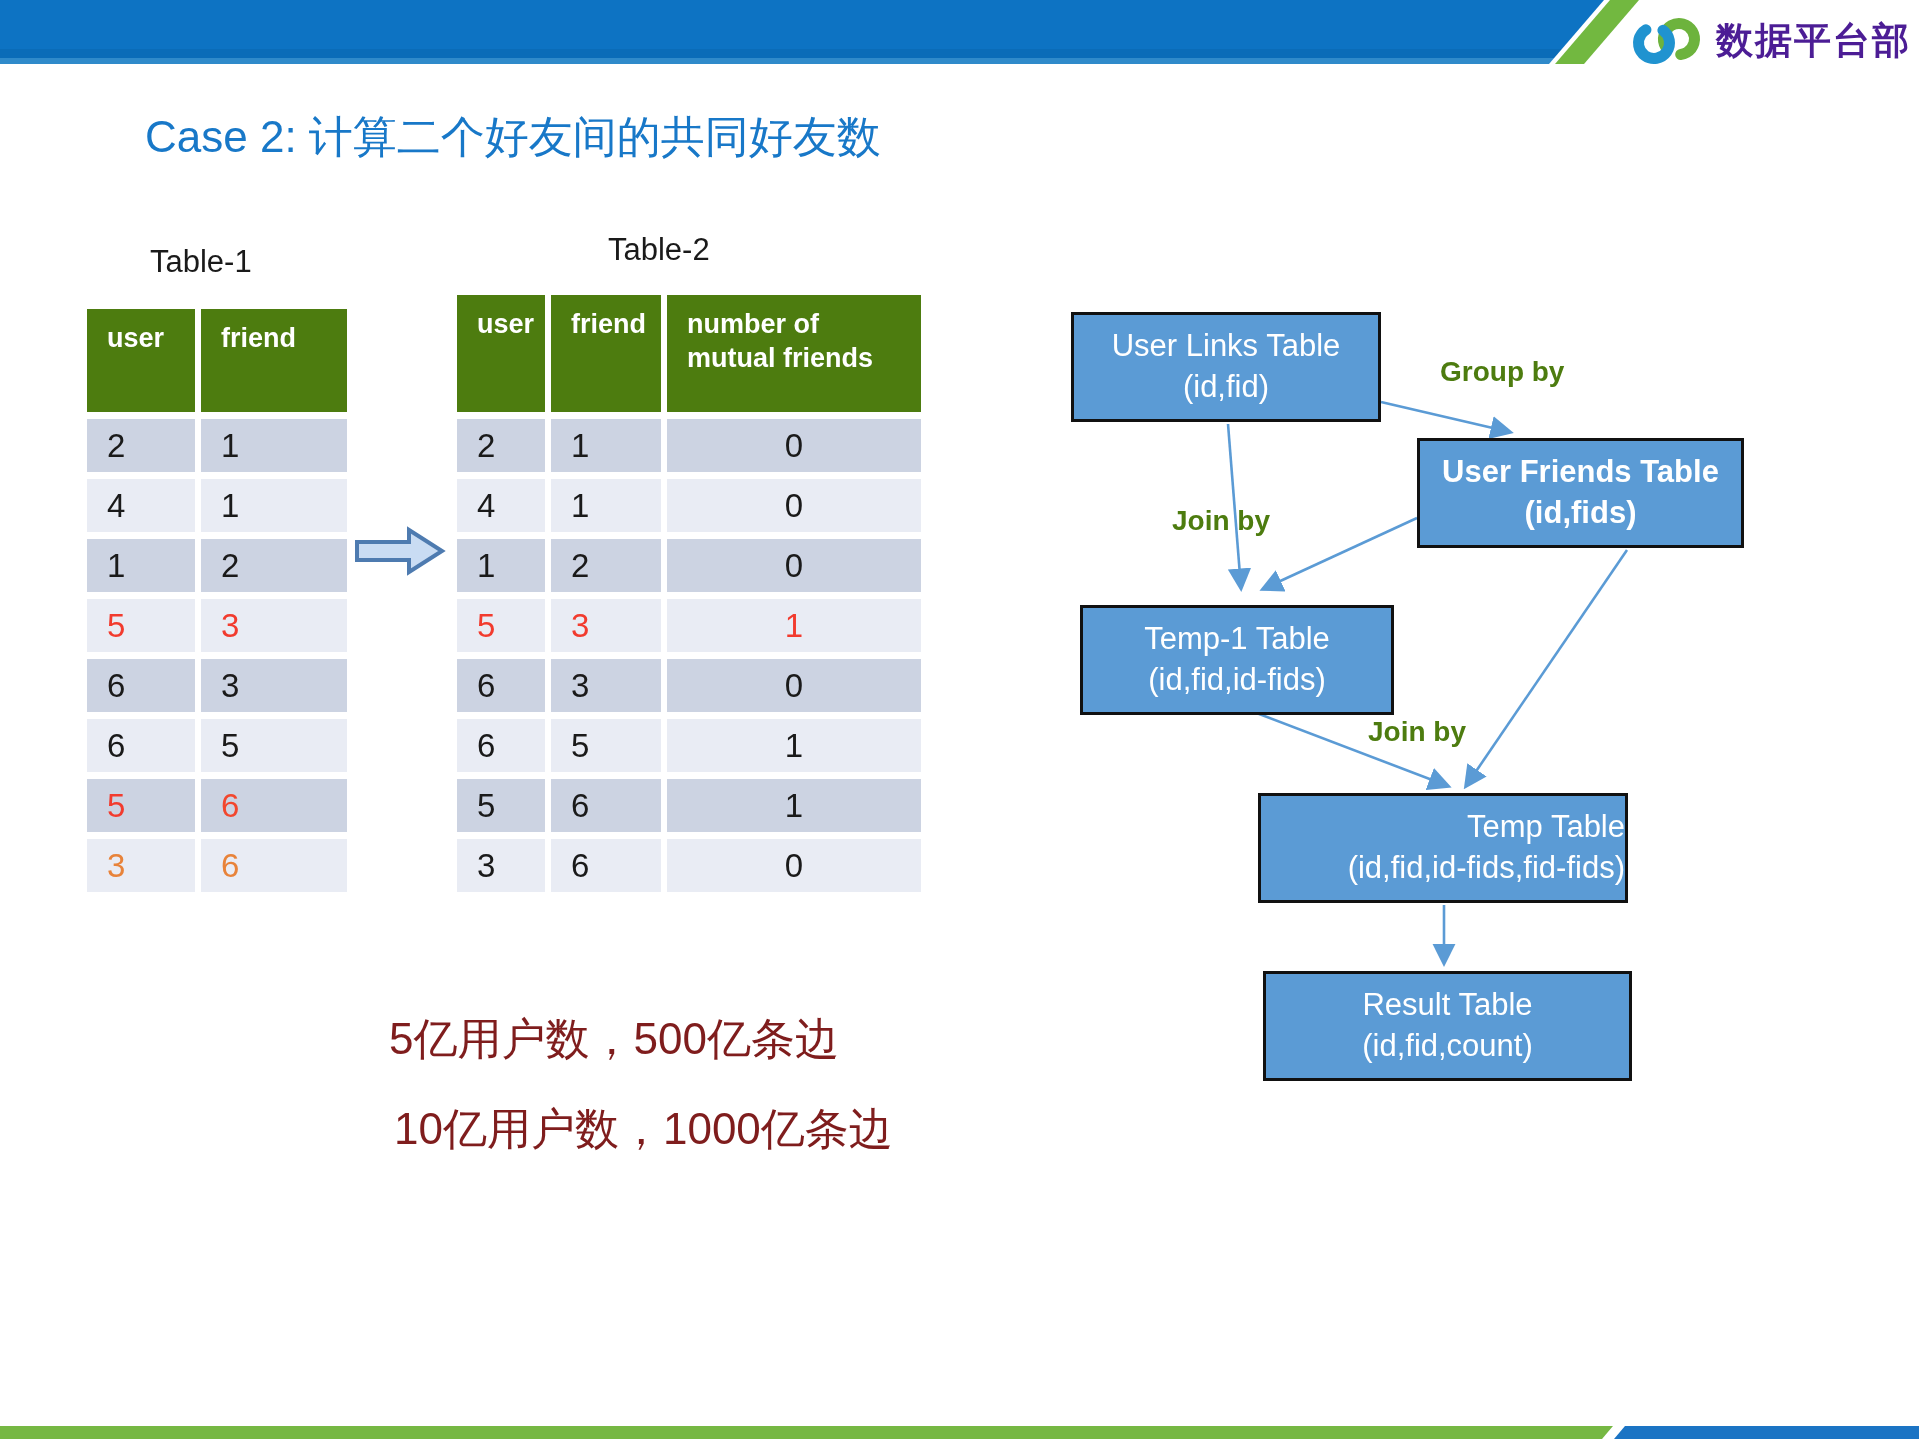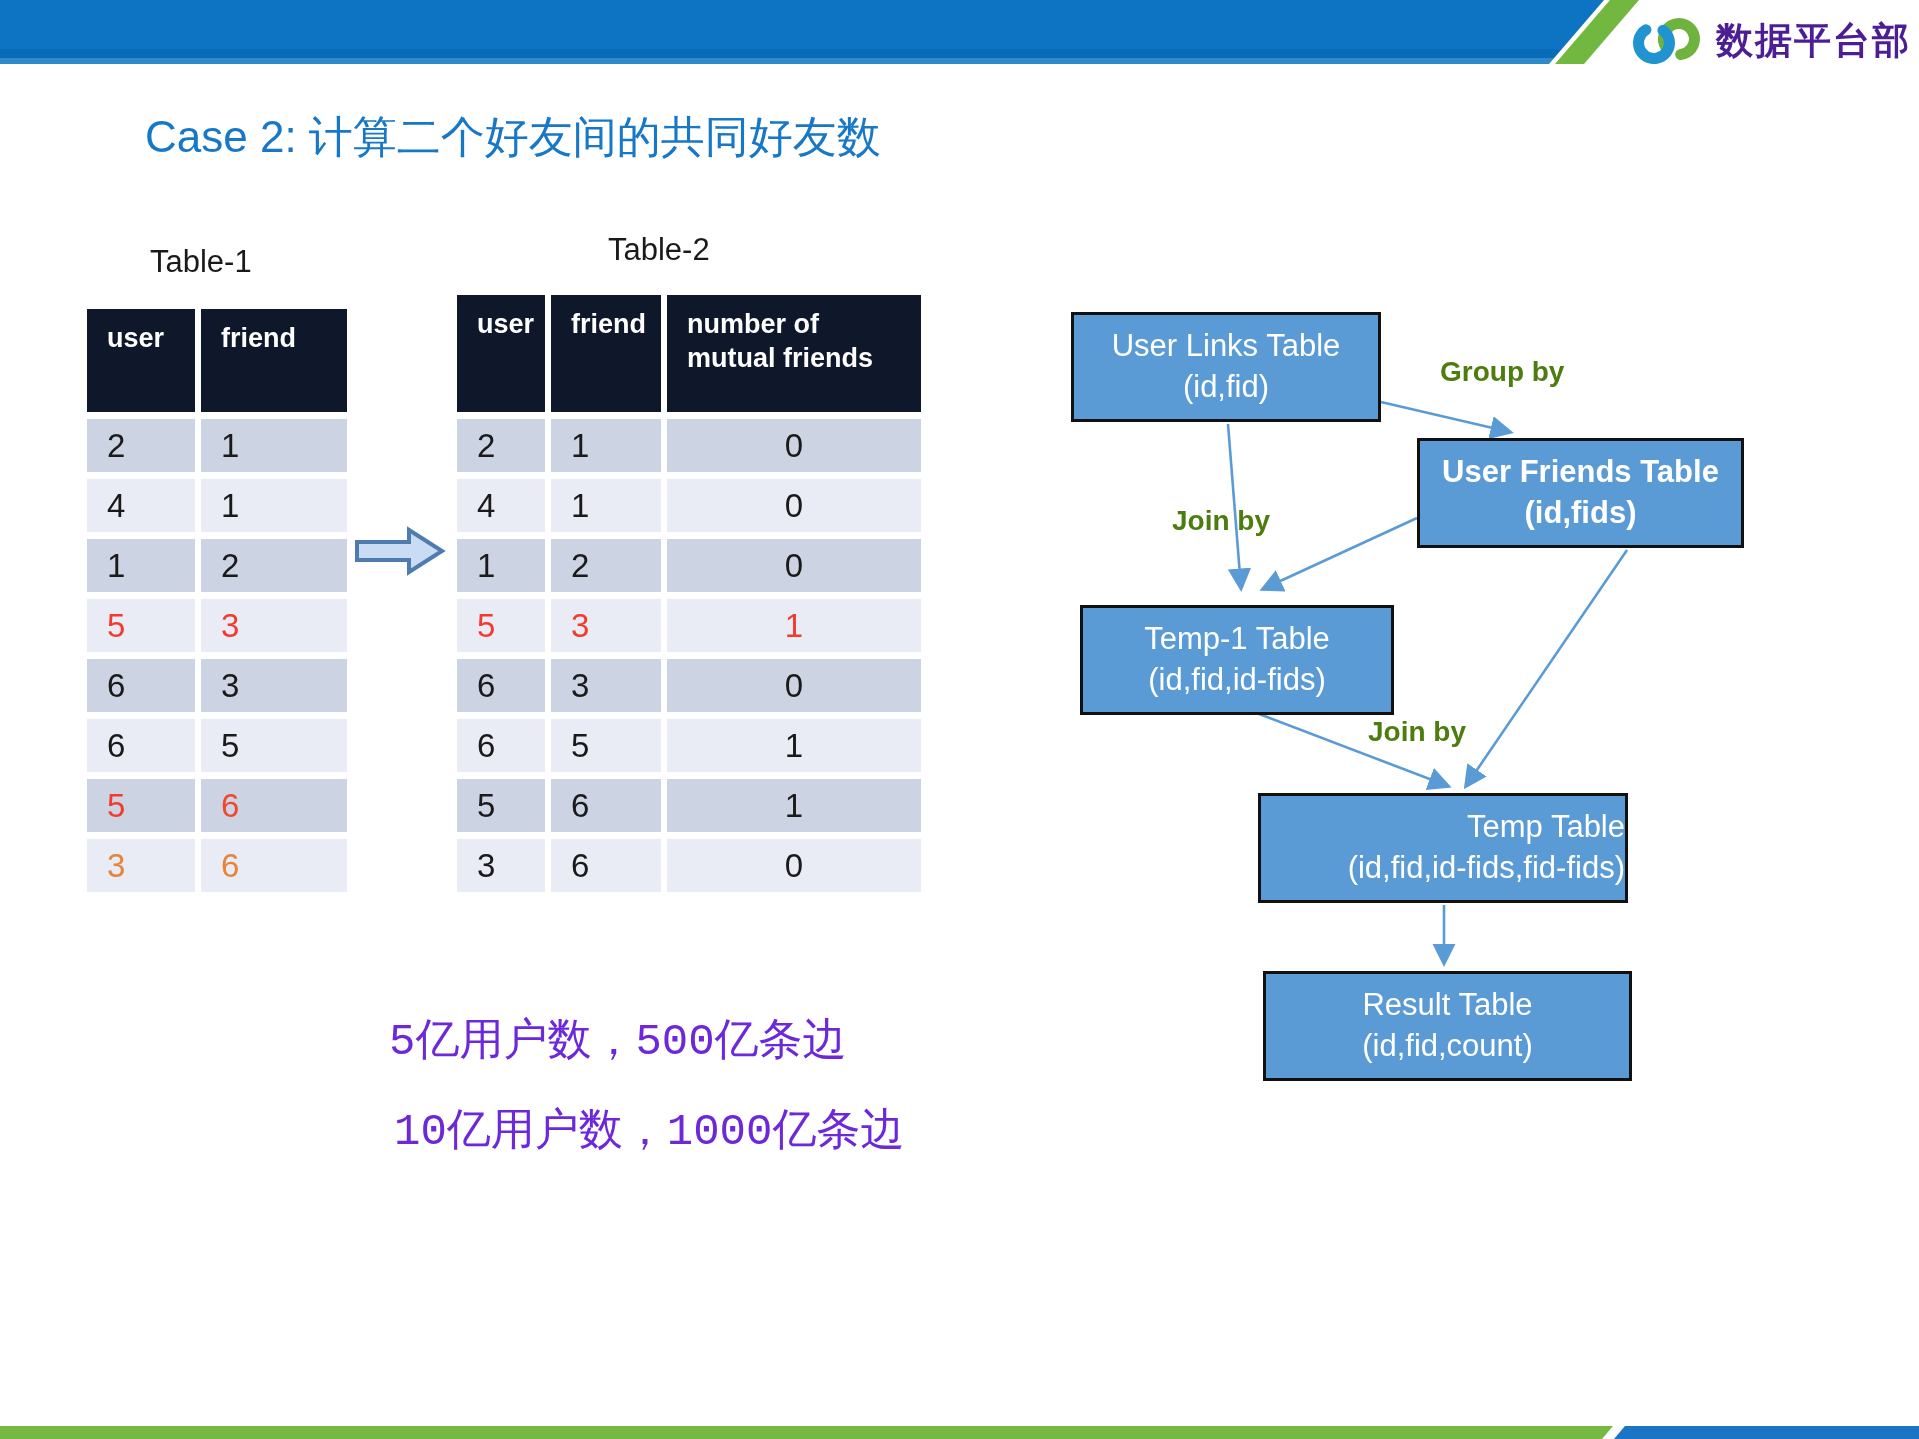--- a/index.html
+++ b/index.html
@@ -29,21 +29,21 @@
   }
   
   .tbl-label{position:absolute;font-size:31px;color:#1a1a1a;}
   .tbl1-label{left:150px;top:244px;}
   .tbl2-label{left:608px;top:232px;}
   
   .grid-table{position:absolute;display:grid;row-gap:7px;column-gap:6px;}
   .t1{left:87px;top:309px;grid-template-columns:108px 146px;grid-template-rows:103px repeat(8,53px);}
   .t2{left:457px;top:295px;grid-template-columns:88px 110px 254px;grid-template-rows:117px repeat(8,53px);}
   .hcell{
-    background:#0f172a;color:#ffffff;font-weight:bold;font-size:27px;
+    background:#4d7c0f;color:#ffffff;font-weight:bold;font-size:27px;
     padding:13px 16px 0 20px;line-height:1.25;box-sizing:border-box;
   }
   .cell{
     font-size:33px;display:flex;align-items:center;padding-left:20px;box-sizing:border-box;color:#1a1a1a;
   }
   .cell.center{justify-content:center;padding-left:0;}
   .dark{background:#ccd3e2;}
   .light{background:#e9ecf4;}
   
   .block-arrow{position:absolute;left:354px;top:526px;}
@@ -57,21 +57,21 @@
   .n-uft{left:1417px;top:438px;width:327px;height:110px;font-weight:bold;}
   .n-t1{left:1080px;top:597px;width:314px;height:110px;margin-top:8px;}
   .n-tt{left:1258px;top:793px;width:370px;height:110px;align-items:flex-end;}
   .n-rt{left:1263px;top:971px;width:369px;height:110px;}
   .edge-label{position:absolute;font-size:28px;font-weight:bold;color:#4d7c0f;white-space:nowrap;}
   .l-group{left:1440px;top:356px;}
   .l-join1{left:1172px;top:505px;}
   .l-join2{left:1368px;top:716px;}
   .flow-svg{position:absolute;left:0;top:0;pointer-events:none;}
   
-  .stat{position:absolute;font-size:44px;color:#6d28d9;white-space:nowrap;font-family:Liberation Mono, monospace;}
+  .stat{position:absolute;font-size:44px;color:#7f1d1d;white-space:nowrap;}
   .stat1{left:389px;top:1010px;}
   .stat2{left:394px;top:1100px;}
   
   .footbar{position:absolute;left:0;top:1426px;width:1919px;height:13px;}
   .foot-green{position:absolute;left:0;top:0;width:1919px;height:13px;background:#76b843;
     clip-path:polygon(0 0,1613px 0,1602px 100%,0 100%);}
   .foot-blue{position:absolute;left:0;top:0;width:1919px;height:13px;background:#1b74c4;
     clip-path:polygon(1625px 0,1919px 0,1919px 100%,1614px 100%);}
 </style>
 </head>

